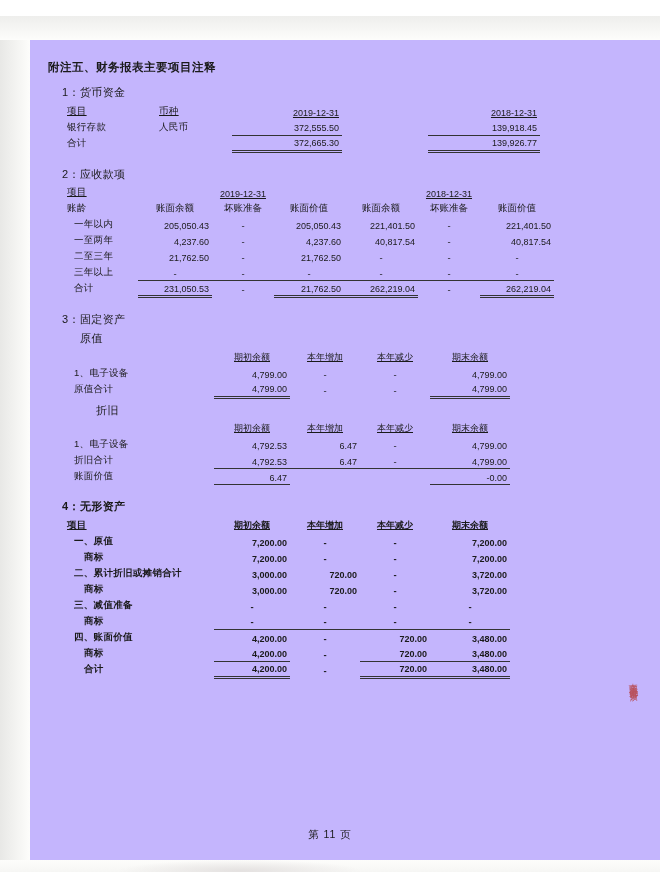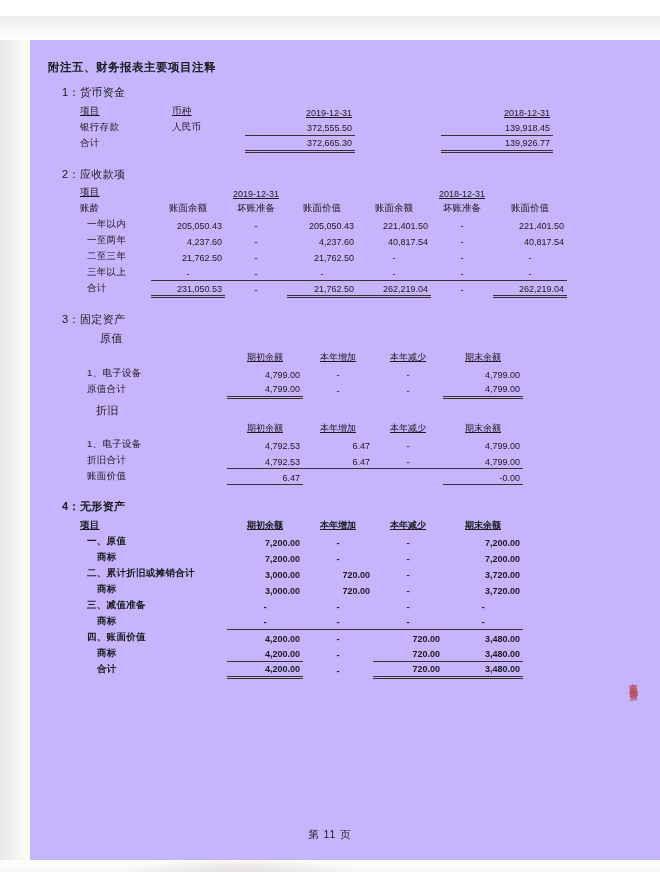--- a/index.html
+++ b/index.html
@@ -34,21 +34,21 @@
   }
   .section{margin-bottom:2px;}
   .sec-head{
     font-size:11px;
     margin:4px 0 3px 18px;
     letter-spacing:0.4px;
   }
   table.tbl{
     border-collapse:collapse;
     font-size:9.5px;
-    margin-left:33px;
+    margin-left:20px;
     table-layout:fixed;
   }
   table.tbl td{
     padding:1.5px 3px;
     vertical-align:bottom;
     white-space:nowrap;
   }
   .lbl{ text-align:left; letter-spacing:0.3px; }
   .num{ text-align:right; font-size:9px; }
   .ctr{ text-align:center; }
@@ -212,21 +212,21 @@
           <td class="num ul-double">262,219.04</td>
           <td class="ctr">-</td>
           <td class="num ul-double">262,219.04</td>
         </tr>
       </tbody>
         </table>
     </div>
 
     <div class="section" style="margin-top:14px;">
       <div class="sec-head">3：固定资产</div>
-      <div class="sec-head" style="margin-left:56px;">原值</div>
+      <div class="sec-head" style="margin-left:36px;">原值</div>
       <table class="tbl">
         <colgroup>
           <col style="width:150px">
             <col style="width:76px">
             <col style="width:70px">
             <col style="width:70px">
             <col style="width:80px">
         </colgroup>
         <tbody>
             <tr>

